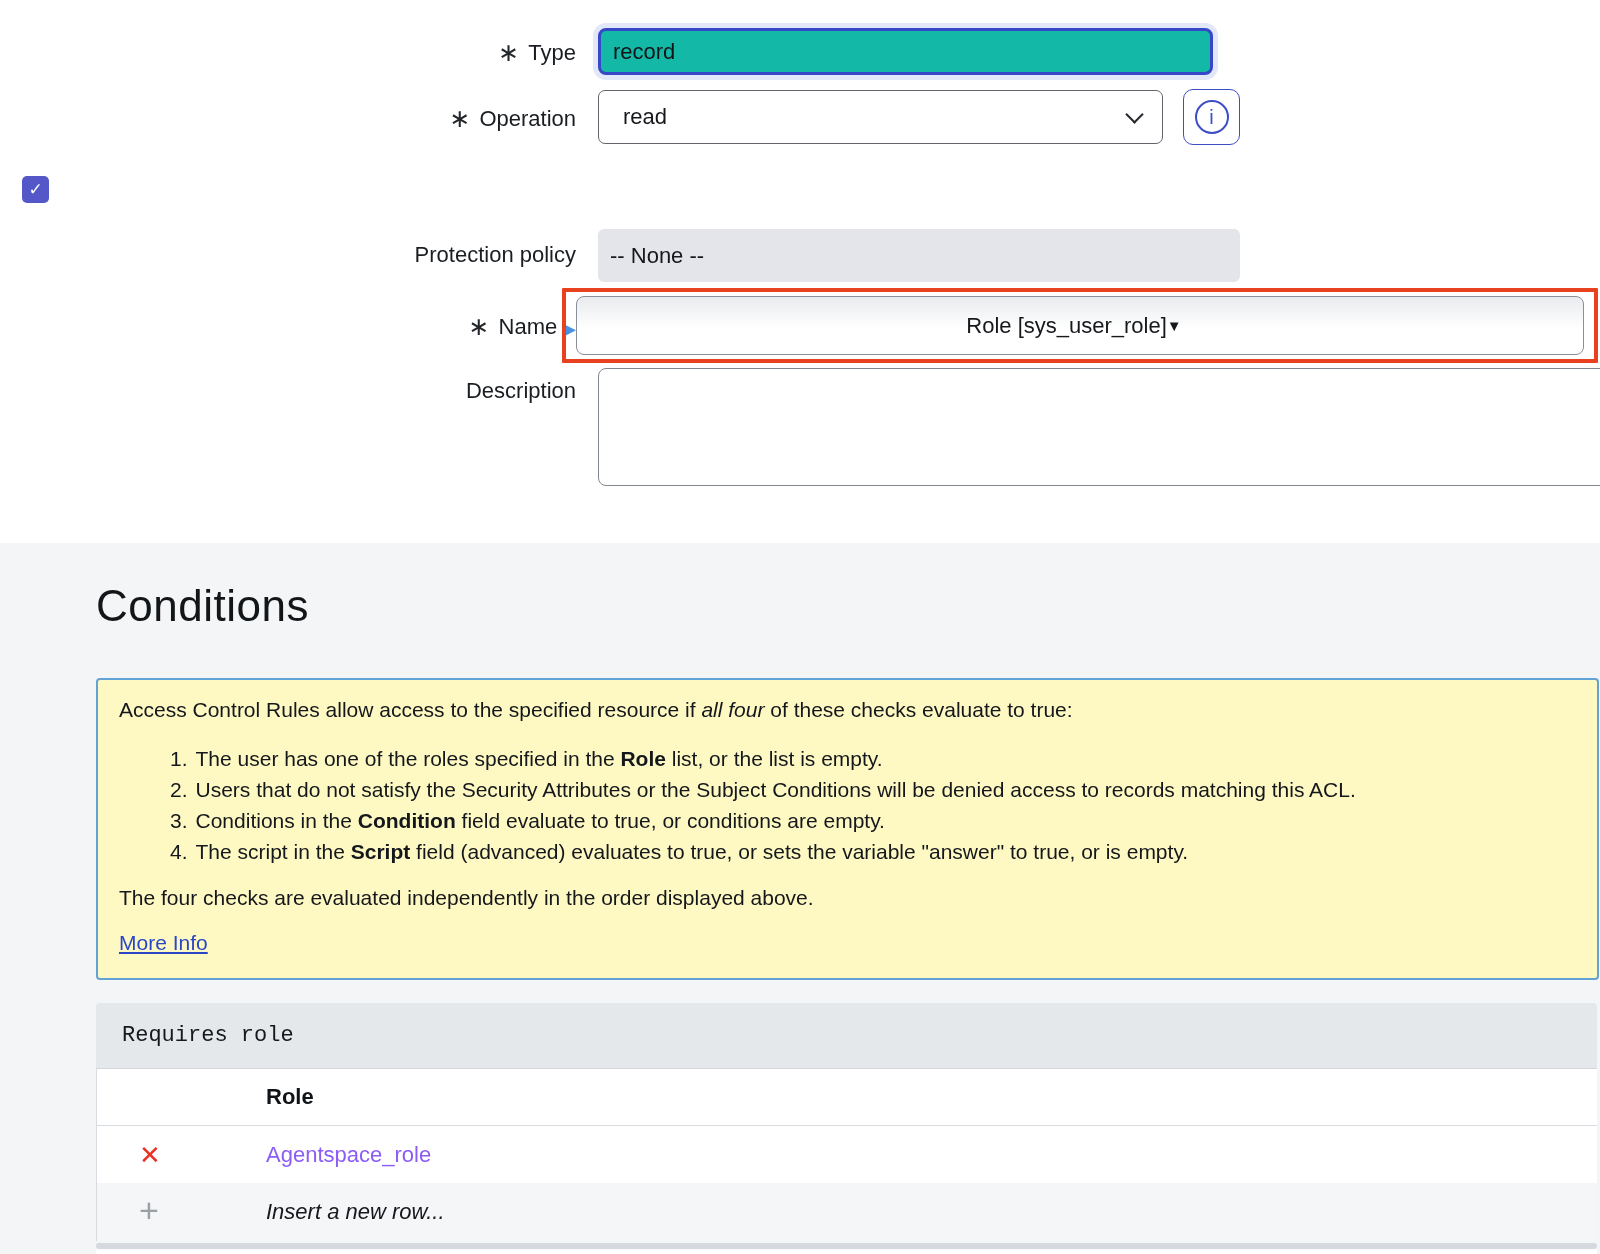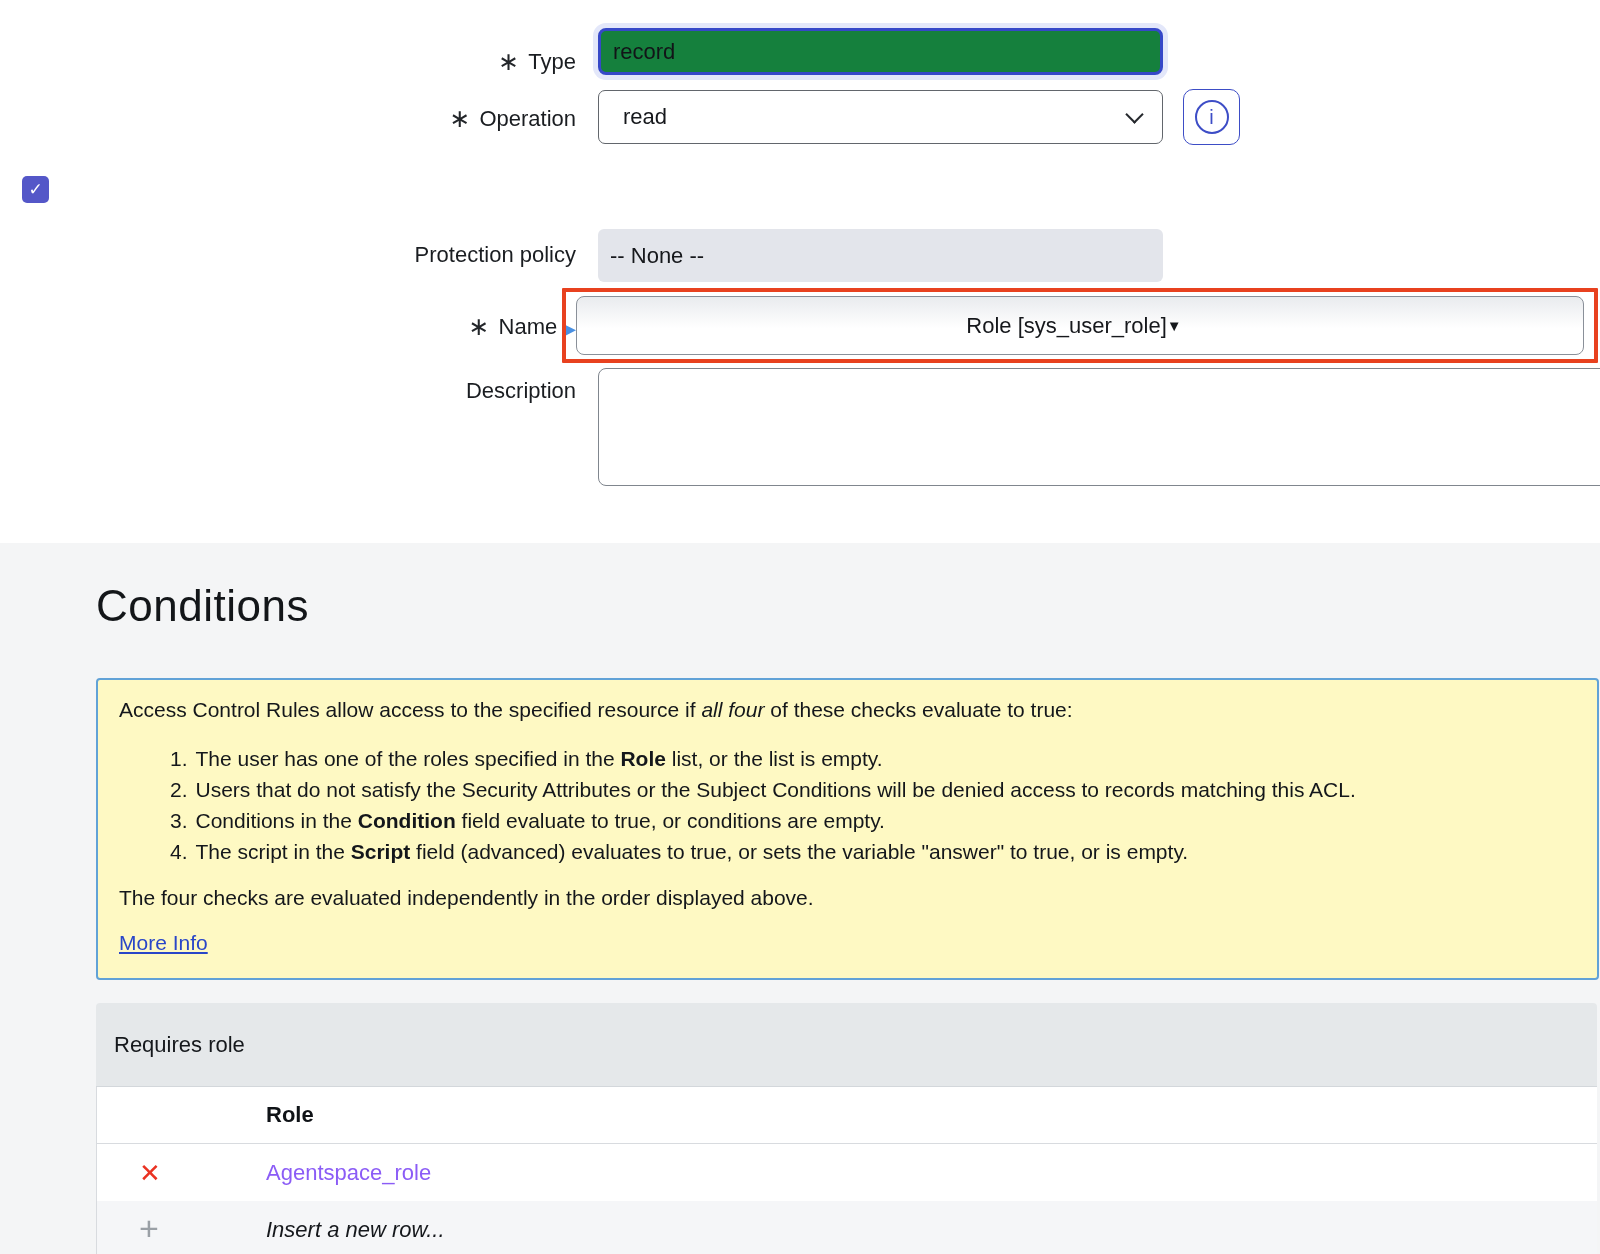--- a/index.html
+++ b/index.html
@@ -16,24 +16,24 @@
   .form-area { position: relative; height: 515px; background: #fff; }
   .row { display: flex; align-items: center; }
   .lbl {
     width: 576px; flex: none; text-align: right;
     font-size: 22px; color: #1a1d21; line-height: 1.2;
   }
   .lbl .req { font-size: 25px; color: #23262a; margin-right: 9px; position: relative; top: 1px; }
   .lbl .caret { color: #4a90e2; font-size: 14px; margin-left: 8px; }
   .fld { margin-left: 22px; }
 
-  .r-type { margin-top: 28px; height: 47px; align-items: flex-end; }
+  .r-type { margin-top: 28px; height: 47px; }
   .type-input {
-    width: 565px; height: 47px;
-    background: #15803d;
+    width: 615px; height: 47px;
+    background: #14b8a6;
     border: 3px solid #3648c8; border-radius: 8px;
     box-shadow: 0 0 0 5px #e3e7fa;
     display: flex; align-items: center;
     padding-left: 12px; font-size: 22px; color: #121418;
   }
 
   .r-op { margin-top: 15px; height: 54px; }
   .op-select {
     width: 565px; height: 54px; background: #fff;
     border: 1.5px solid #62666c; border-radius: 7px;
@@ -58,21 +58,21 @@
 
   .r-admin { margin-top: 31px; height: 28px; }
   .checkbox {
     width: 27px; height: 27px; background: #5457c8; border-radius: 5px;
     display: flex; align-items: center; justify-content: center; cursor: pointer;
   }
   .checkbox .mark { color: #fff; font-size: 17px; font-weight: bold; }
 
   .r-prot { margin-top: 26px; height: 53px; }
   .prot-field {
-    width: 565px; height: 53px; background: #e3e5eb; border-radius: 6px;
+    width: 642px; height: 53px; background: #e3e5eb; border-radius: 6px;
     display: flex; align-items: center; padding-left: 12px; font-size: 22px;
   }
 
   .r-name { margin-top: 6px; }
   .red-annotation {
     flex: 1; margin-left: -14px; margin-right: 2px;
     border: 4px solid #e8411f; padding: 4px 10px; border-radius: 1px;
   }
   .name-select {
     height: 59px;
@@ -114,24 +114,24 @@
   .info-box b { font-weight: bold; }
   .info-footer { margin: 15px 0 0; line-height: 31px; }
   .more-info {
     display: inline-block; margin-top: 15px; line-height: 30px;
     color: #2946c8; text-decoration: underline; cursor: pointer;
   }
 
   
   .related-list { margin: 23px 0 0 96px; width: 1501px; }
   .list-bar {
-    height: 84px; background: #e5e8ea; border-radius: 4px 4px 0 0;
+    height: 66px; background: #e5e8ea; border-radius: 4px 4px 0 0;
     border-bottom: 1px solid #d3d7db;
-    display: flex; align-items: center; padding-left: 18px;
-    font-size: 22px; color: #15181c;
+    display: flex; align-items: center; padding-left: 26px;
+    font-size: 22px; color: #15181c; font-family: Liberation Mono, monospace;
   }
   .tbl { background: #fff; border-left: 1px solid #d8dbdf; }
   .tr { display: flex; align-items: center; height: 57px; }
   .tr.th-row { border-bottom: 1px solid #d8dbdf; }
   .icon-cell { width: 169px; flex: none; padding-left: 42px; display: flex; align-items: center; }
   .cell { font-size: 22px; }
   .th-row .cell { font-weight: bold; color: #101317; }
   .x-icon { color: #ea3222; font-size: 26px; cursor: pointer; line-height: 1; }
   .plus-icon { color: #9aa0a6; font-size: 34px; font-weight: 200; cursor: pointer; line-height: 1; margin-top: -4px; }
   .role-link { color: #8b5cf6; text-decoration: none; cursor: pointer; }

